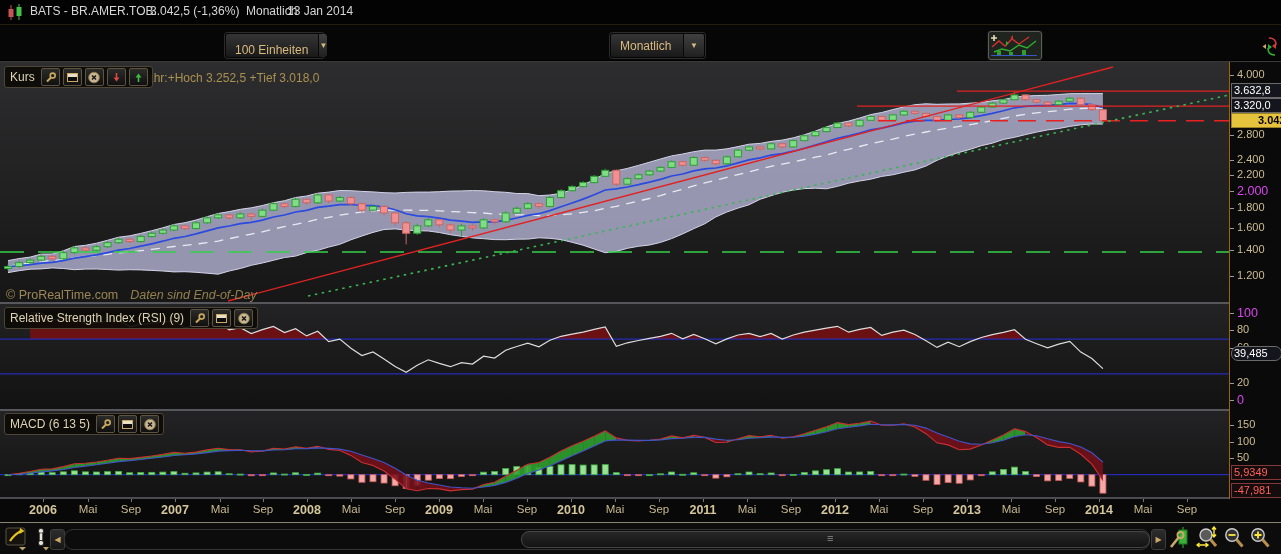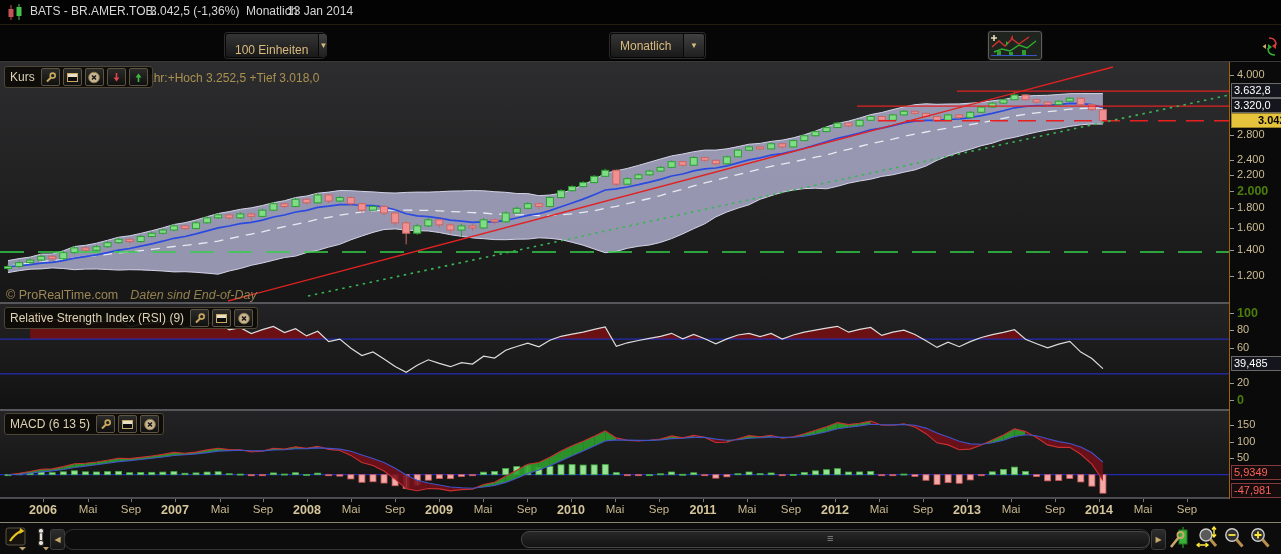--- a/index.html
+++ b/index.html
@@ -35,21 +35,21 @@
          border:1px solid #4d4636;border-radius:3px;padding:1px 4px;z-index:6;}
   .plabel{color:#ddd3b4;font-size:12px;padding:0 3px 0 1px;white-space:nowrap;}
   .hicon{width:17px;height:16px;border:1px solid #5d5443;border-radius:2px;background:linear-gradient(#2b2b29,#101010);
          display:flex;align-items:center;justify-content:center;cursor:default;}
   .kinfo{position:absolute;left:141px;top:71px;color:#ab9150;font-size:12px;z-index:5;white-space:nowrap;}
   .wmark{position:absolute;left:6px;top:288px;font-size:12.5px;color:#9c8756;z-index:5;white-space:nowrap;}
   .wmark .note{font-style:italic;margin-left:12px;color:#94804f;}
   
   .axis{position:absolute;left:1229px;top:62px;width:52px;height:437px;background:#0a0a0a;border-left:1px solid #a16207;}
   .axlab{position:absolute;left:7px;color:#cdbd93;font-size:11px;white-space:nowrap;}
-  .axlab.bold{font-weight:bold;font-size:12.5px;color:#4d7c0f;}
+  .axlab.bold{font-weight:normal;font-size:12.5px;color:#d946ef;}
   .axtick{position:absolute;left:0;width:4px;height:1px;background:#9a9a9a;}
   .badge{position:absolute;left:1px;width:47px;height:13px;line-height:13px;font-size:11px;padding-left:2px;
          border:1px solid #6a6a6a;background:#15151d;color:#fff;z-index:7;}
   .badge.gold{background:#e6c33c;color:#000;border-color:#9a8324;font-weight:bold;padding-left:26px;}
   .badge.red{color:#ff6058;border-color:#83393b;background:#150d0d;}
   
   .timeline{position:absolute;left:0;top:499px;width:1281px;height:23px;background:#080808;}
   .tlab{position:absolute;top:4px;width:44px;text-align:center;color:#c9b98f;font-size:11.5px;}
   .tlab.bold{font-size:12.5px;font-weight:bold;color:#d5c59a;}
   .tltick{position:absolute;top:0;width:1px;height:3px;background:#767676;}
@@ -670,21 +670,21 @@
       <div class="axtick" style="top: 338px;"></div>
       <div class="axlab" style="top: 356.2px;">150</div>
       <div class="axtick" style="top: 363.2px;"></div>
       <div class="axlab" style="top: 372.7px;">100</div>
       <div class="axtick" style="top: 379.7px;"></div>
       <div class="axlab" style="top: 389.2px;">50</div>
       <div class="axtick" style="top: 396.2px;"></div>
       <div class="badge plain" style="top: 21.0992px;">3.632,8</div>
       <div class="badge plain" style="top: 36.1266px;">3.320,0</div>
       <div class="badge gold" style="top: 50.6945px;">3.042,5</div>
-      <div class="badge plain" style="top: 294px;">39,485</div>
+      <div class="badge plain" style="top: 284px; border-radius: 7px;">39,485</div>
       <div class="badge red" style="top: 402.741px;">5,9349</div>
       <div class="badge red" style="top: 420.534px;">-47,981</div>
     </div>
 
   <div class="timeline" id="timeline">
       <div class="tlab bold" style="left: 21px;">2006</div>
       <div class="tltick" style="left: 43px;"></div>
       <div class="tlab" style="left: 66px;">Mai</div>
       <div class="tltick" style="left: 88px;"></div>
       <div class="tlab" style="left: 109px;">Sep</div>

